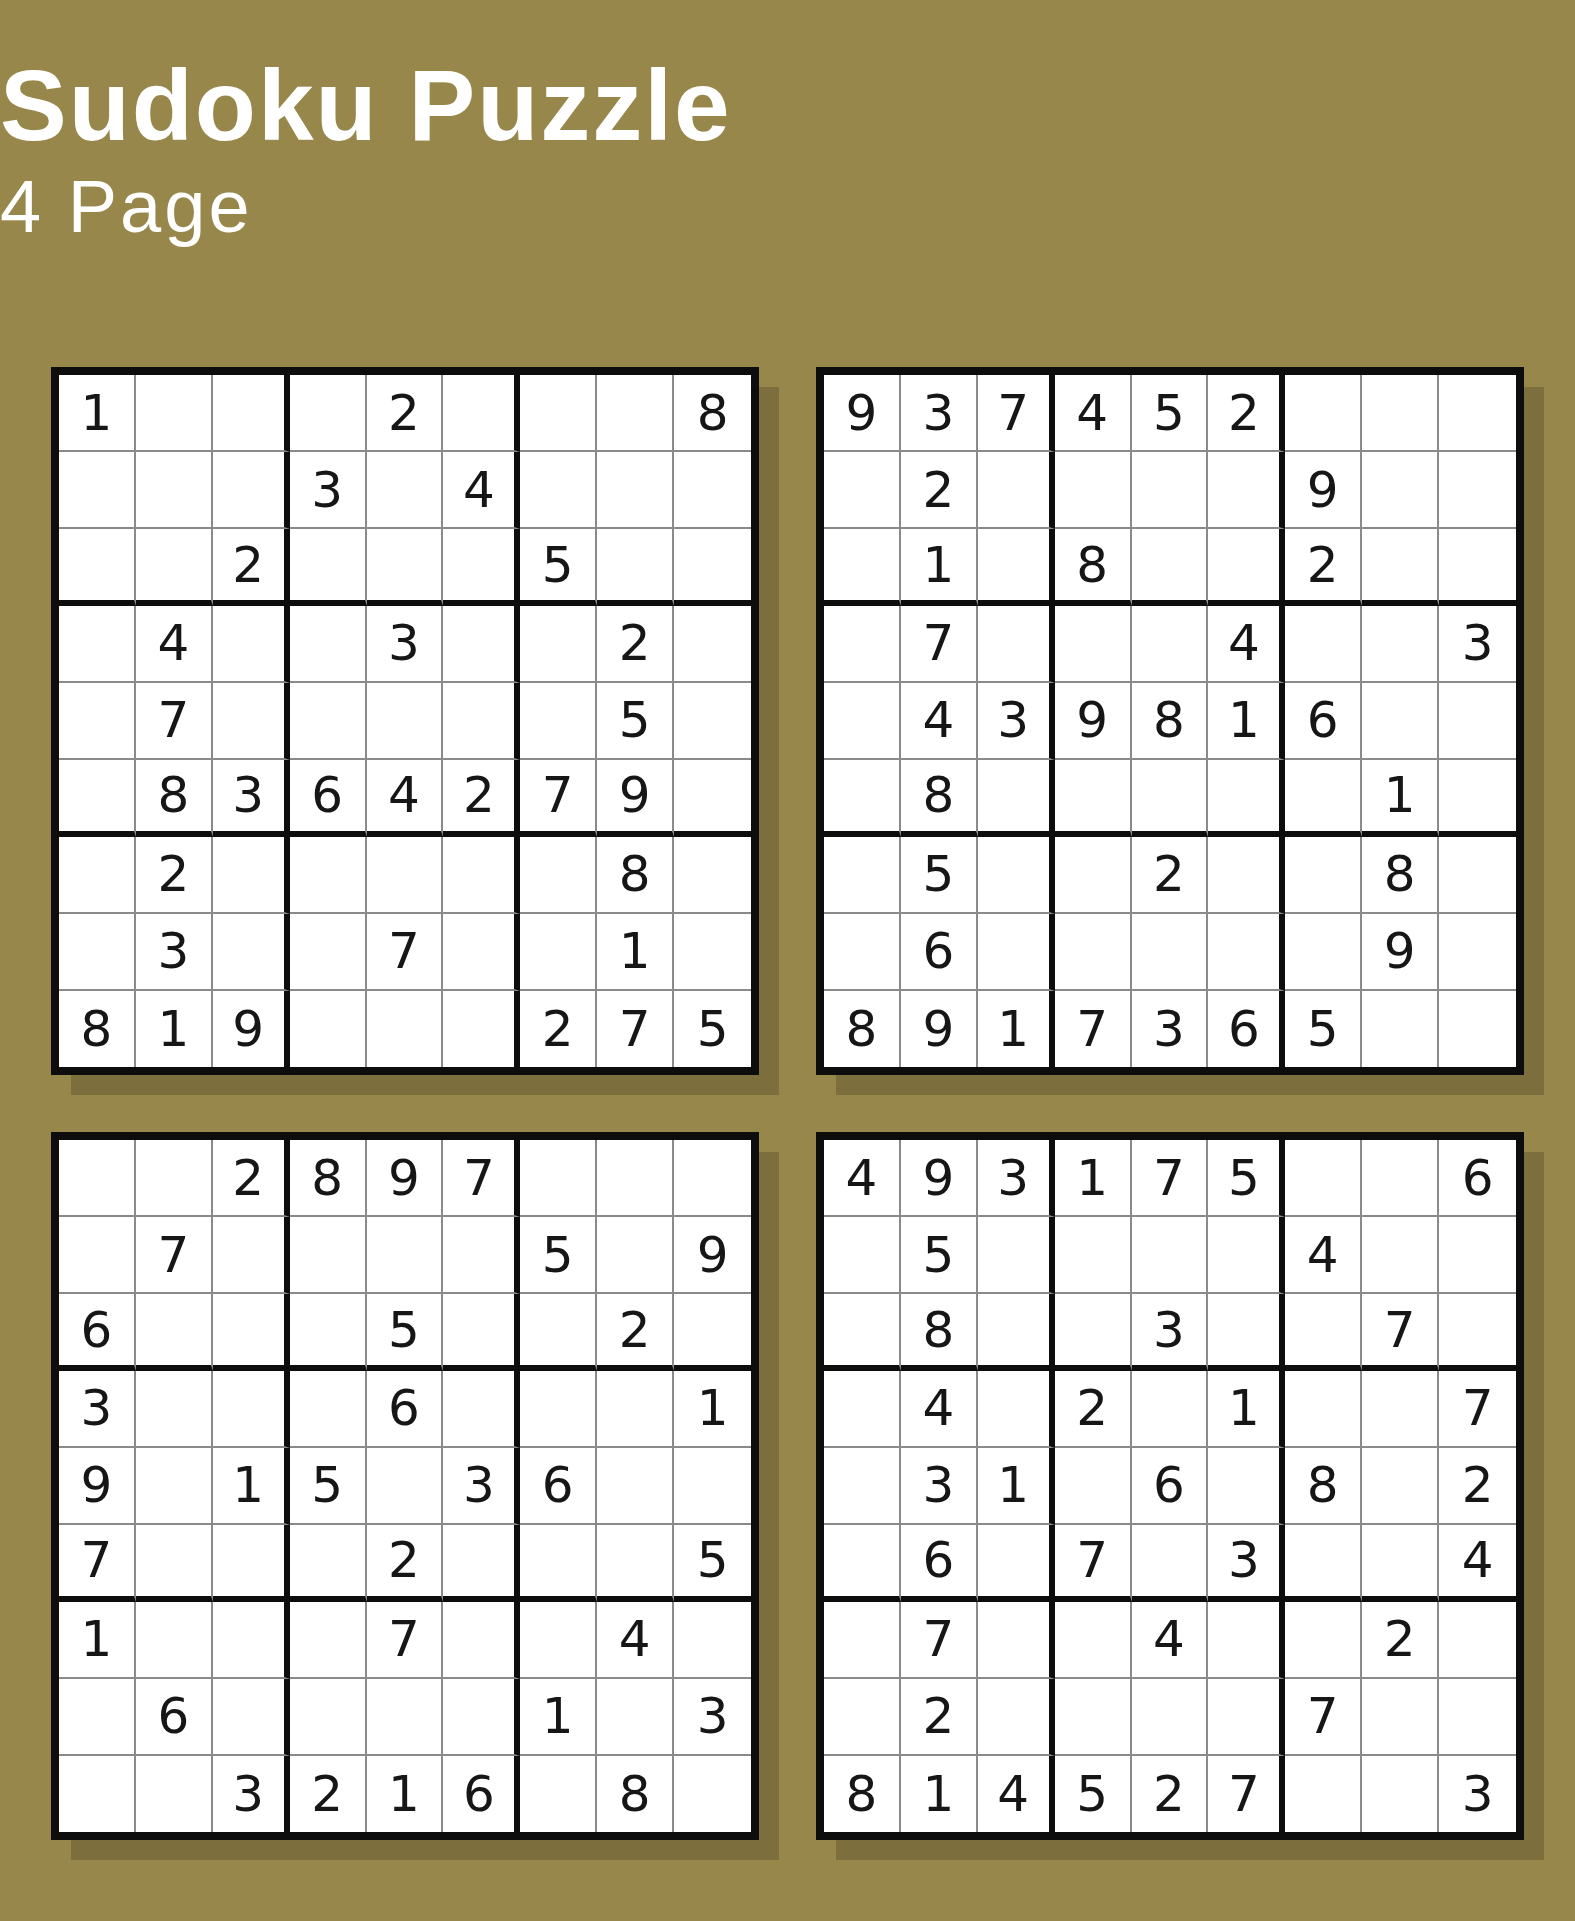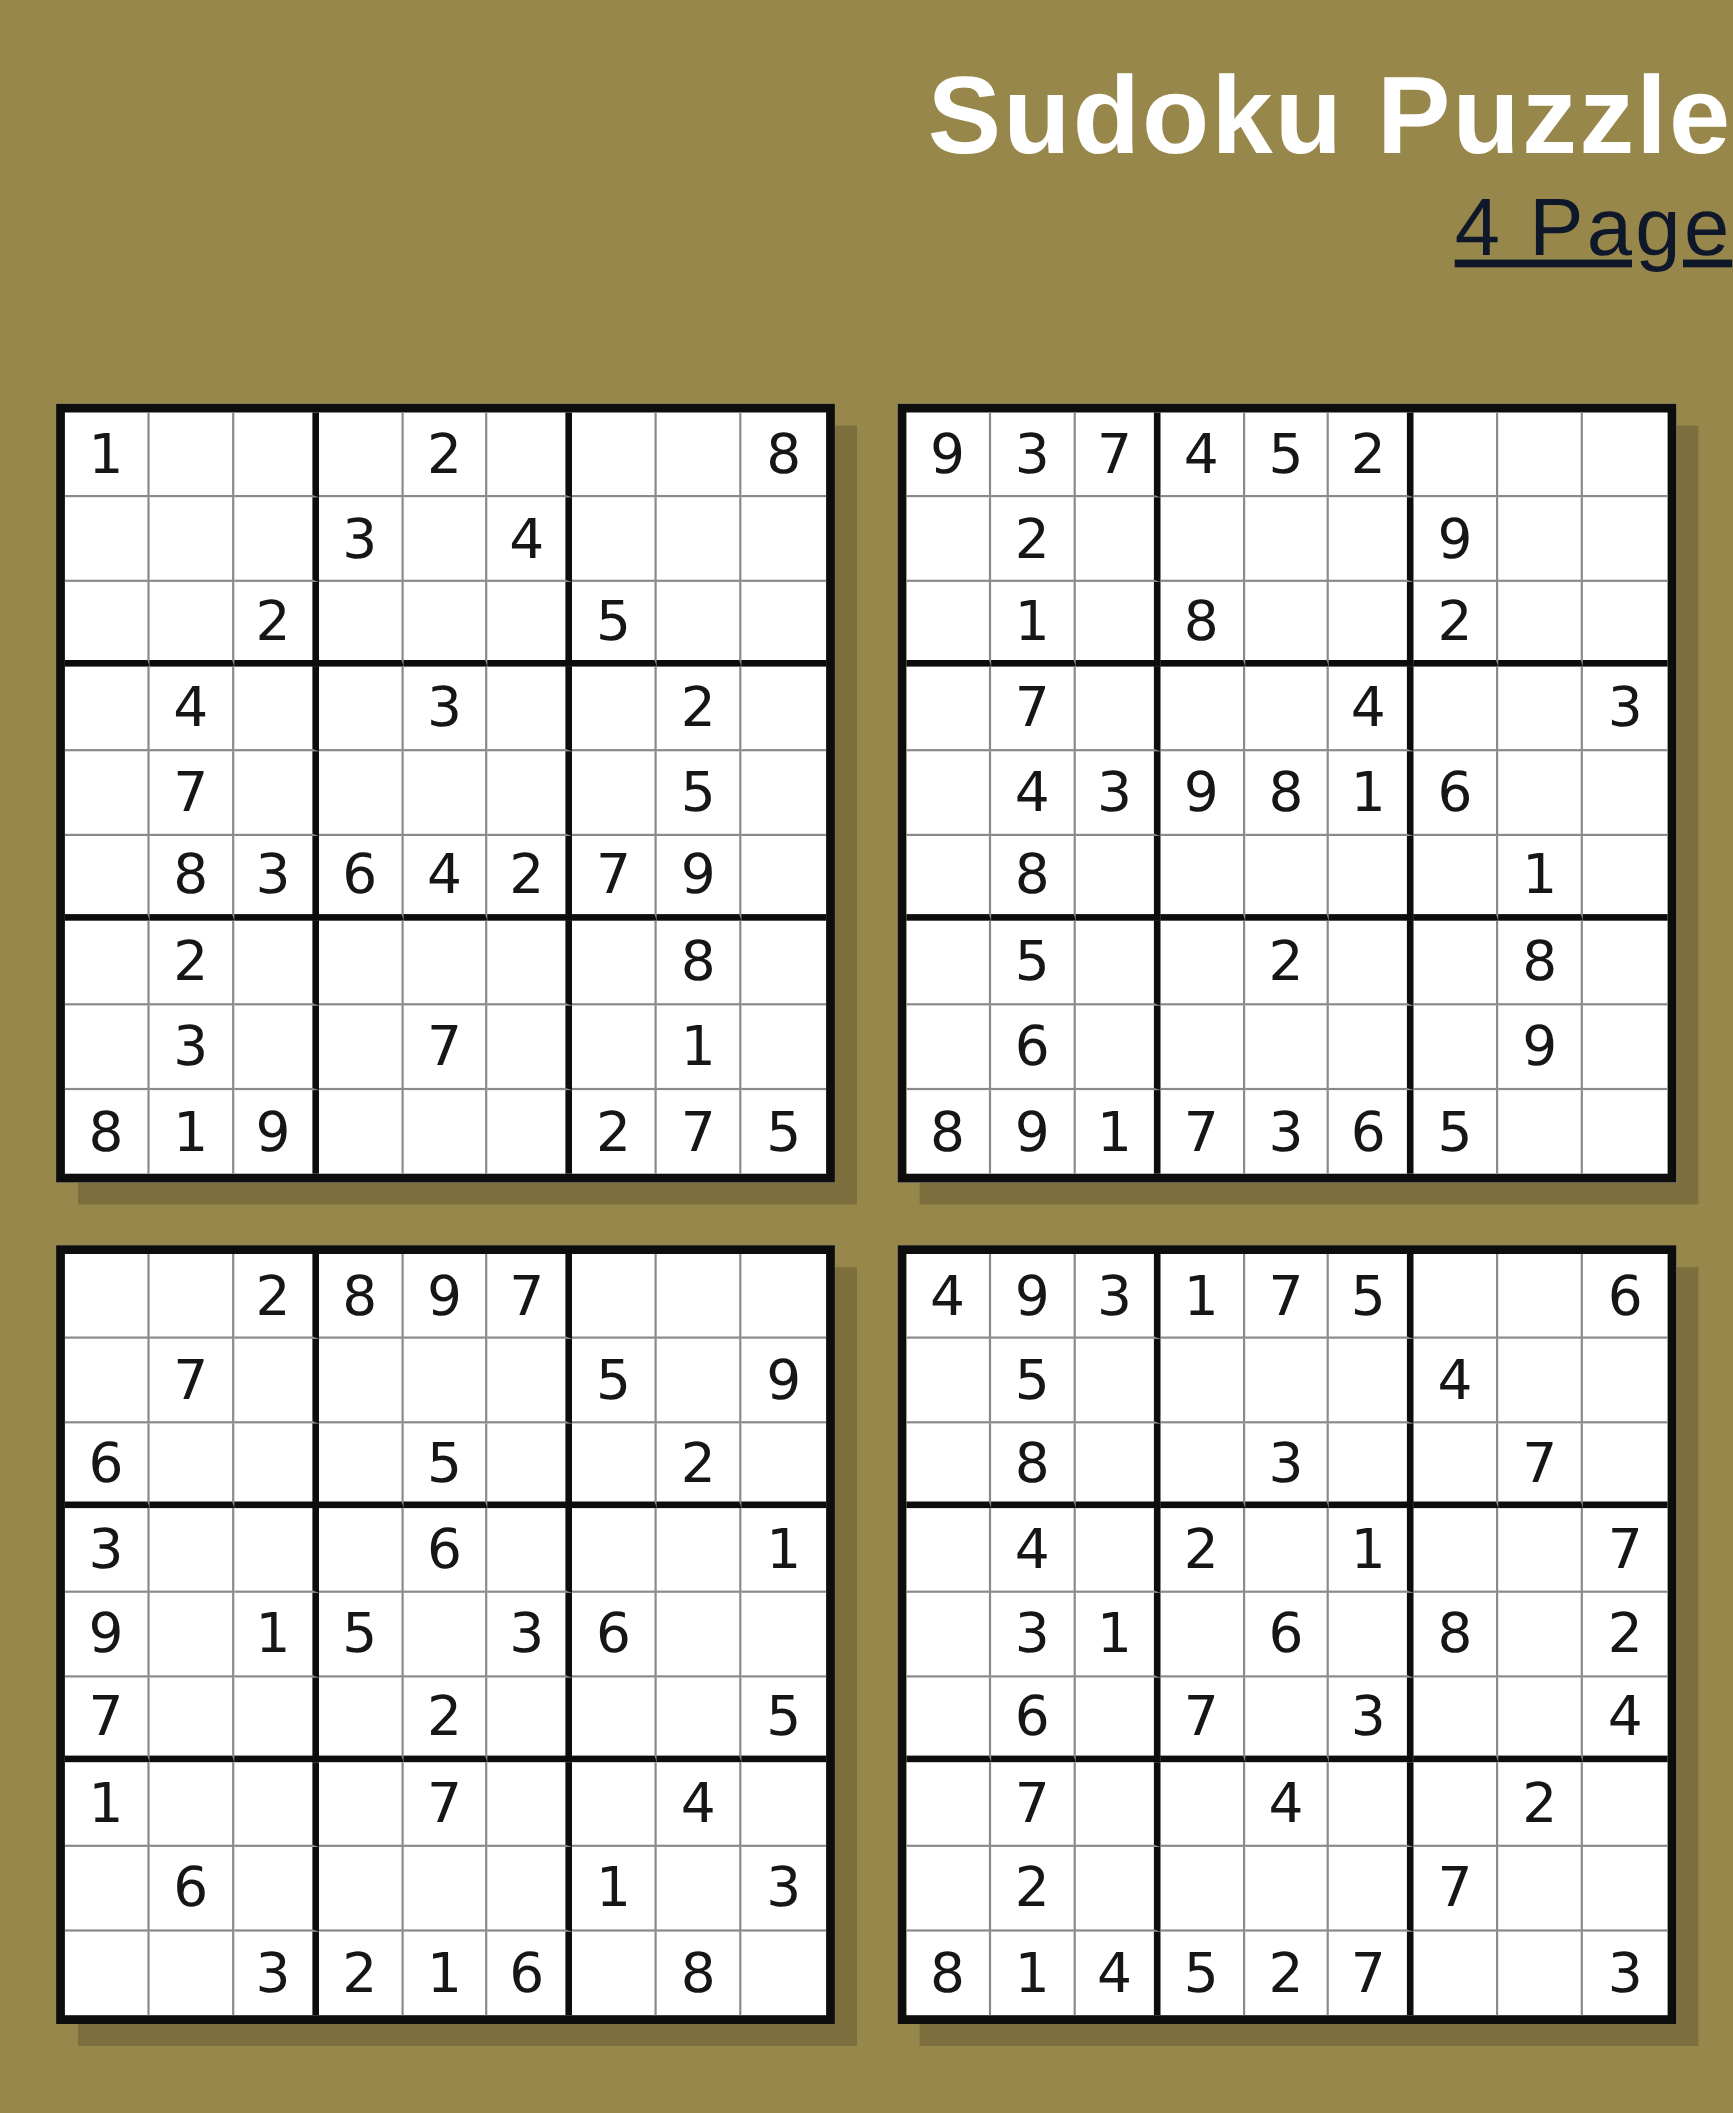--- a/index.html
+++ b/index.html
@@ -2,38 +2,37 @@
 <html><head>
 <meta charset="utf-8">
 <style>
   * { margin: 0; padding: 0; box-sizing: border-box; }
   html, body { width: 1575px; height: 1921px; }
   body {
     background: #97874a;
     font-family: "Liberation Sans", sans-serif;
     overflow: hidden;
   }
-  header { text-align: right; padding-top: 50px; }
+  header { text-align: left; padding-top: 50px; }
   h1 {
     color: #ffffff;
     font-size: 100px;
     font-weight: bold;
     letter-spacing: 2px;
     line-height: 1.1;
     font-family: "Liberation Sans", sans-serif;
   }
   .subtitle {
-    color: #0f172a;
+    color: #ffffff;
     font-size: 74px;
     font-weight: normal;
     letter-spacing: 3px;
     margin-top: 6px;
     line-height: 1.1;
     font-family: "Liberation Sans", sans-serif;
-    text-decoration: underline;
   }
   .puzzles {
     margin: 120px 51px 0 51px;
     display: grid;
     grid-template-columns: 708px 708px;
     grid-template-rows: 708px 708px;
     column-gap: 57px;
     row-gap: 57px;
   }
   .sudoku {

